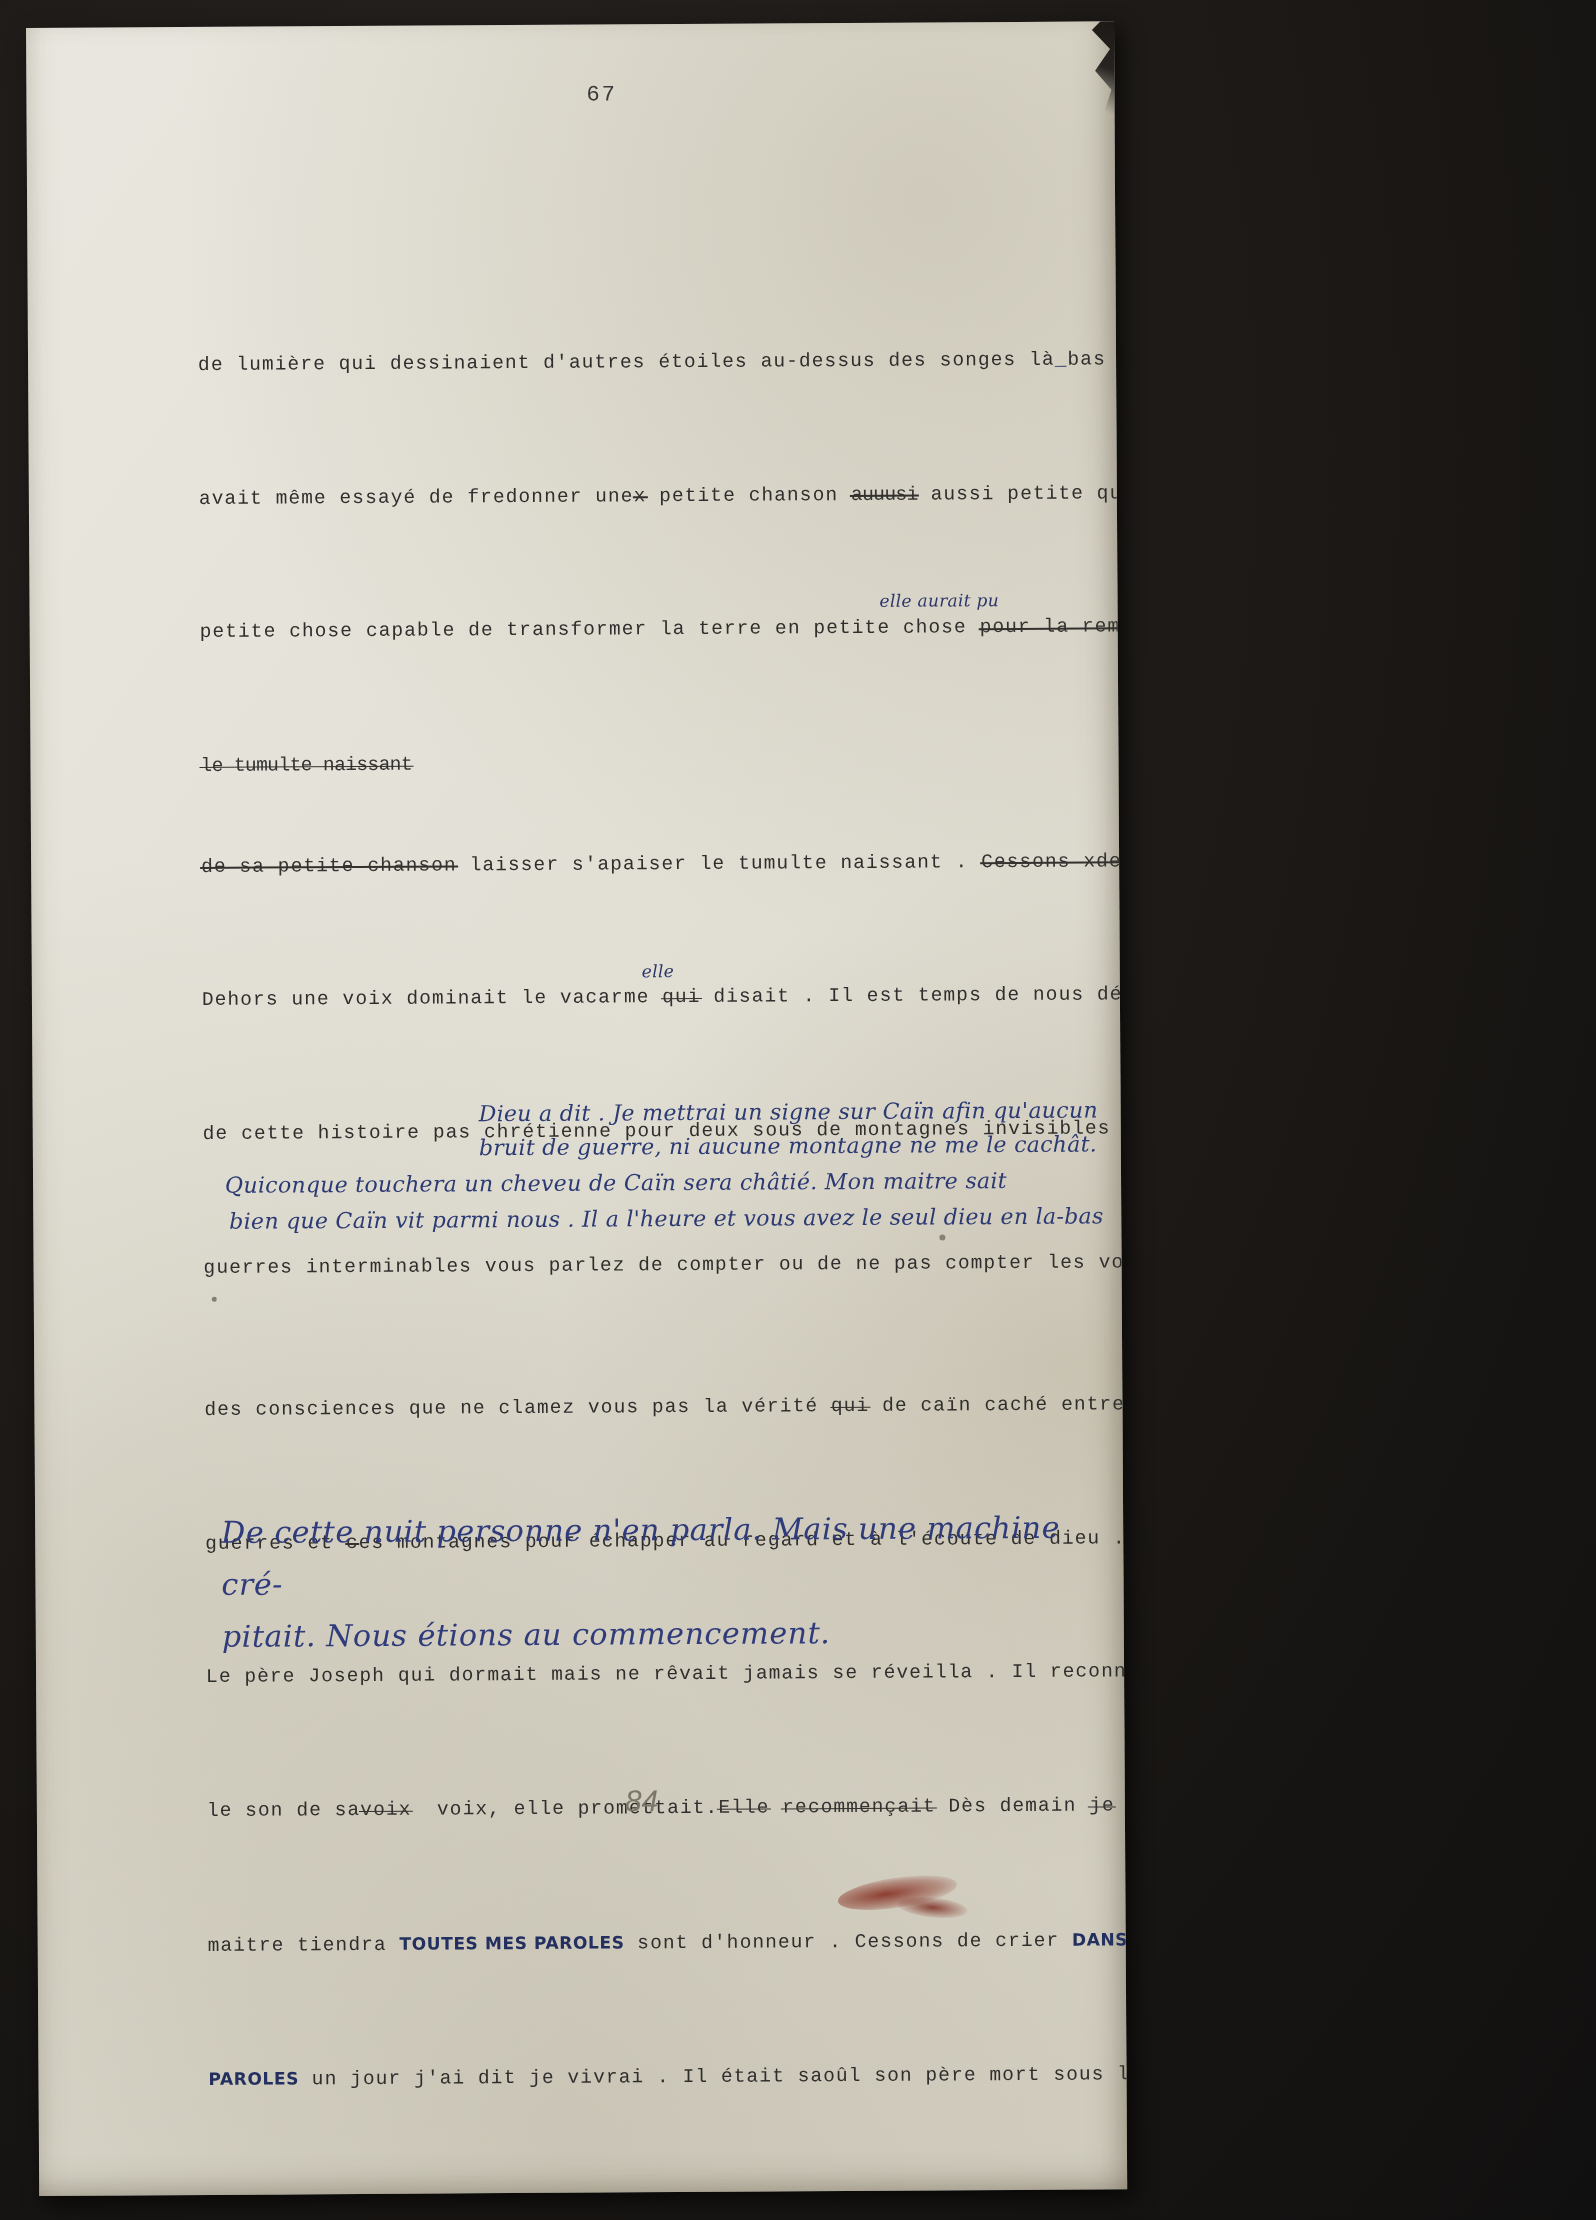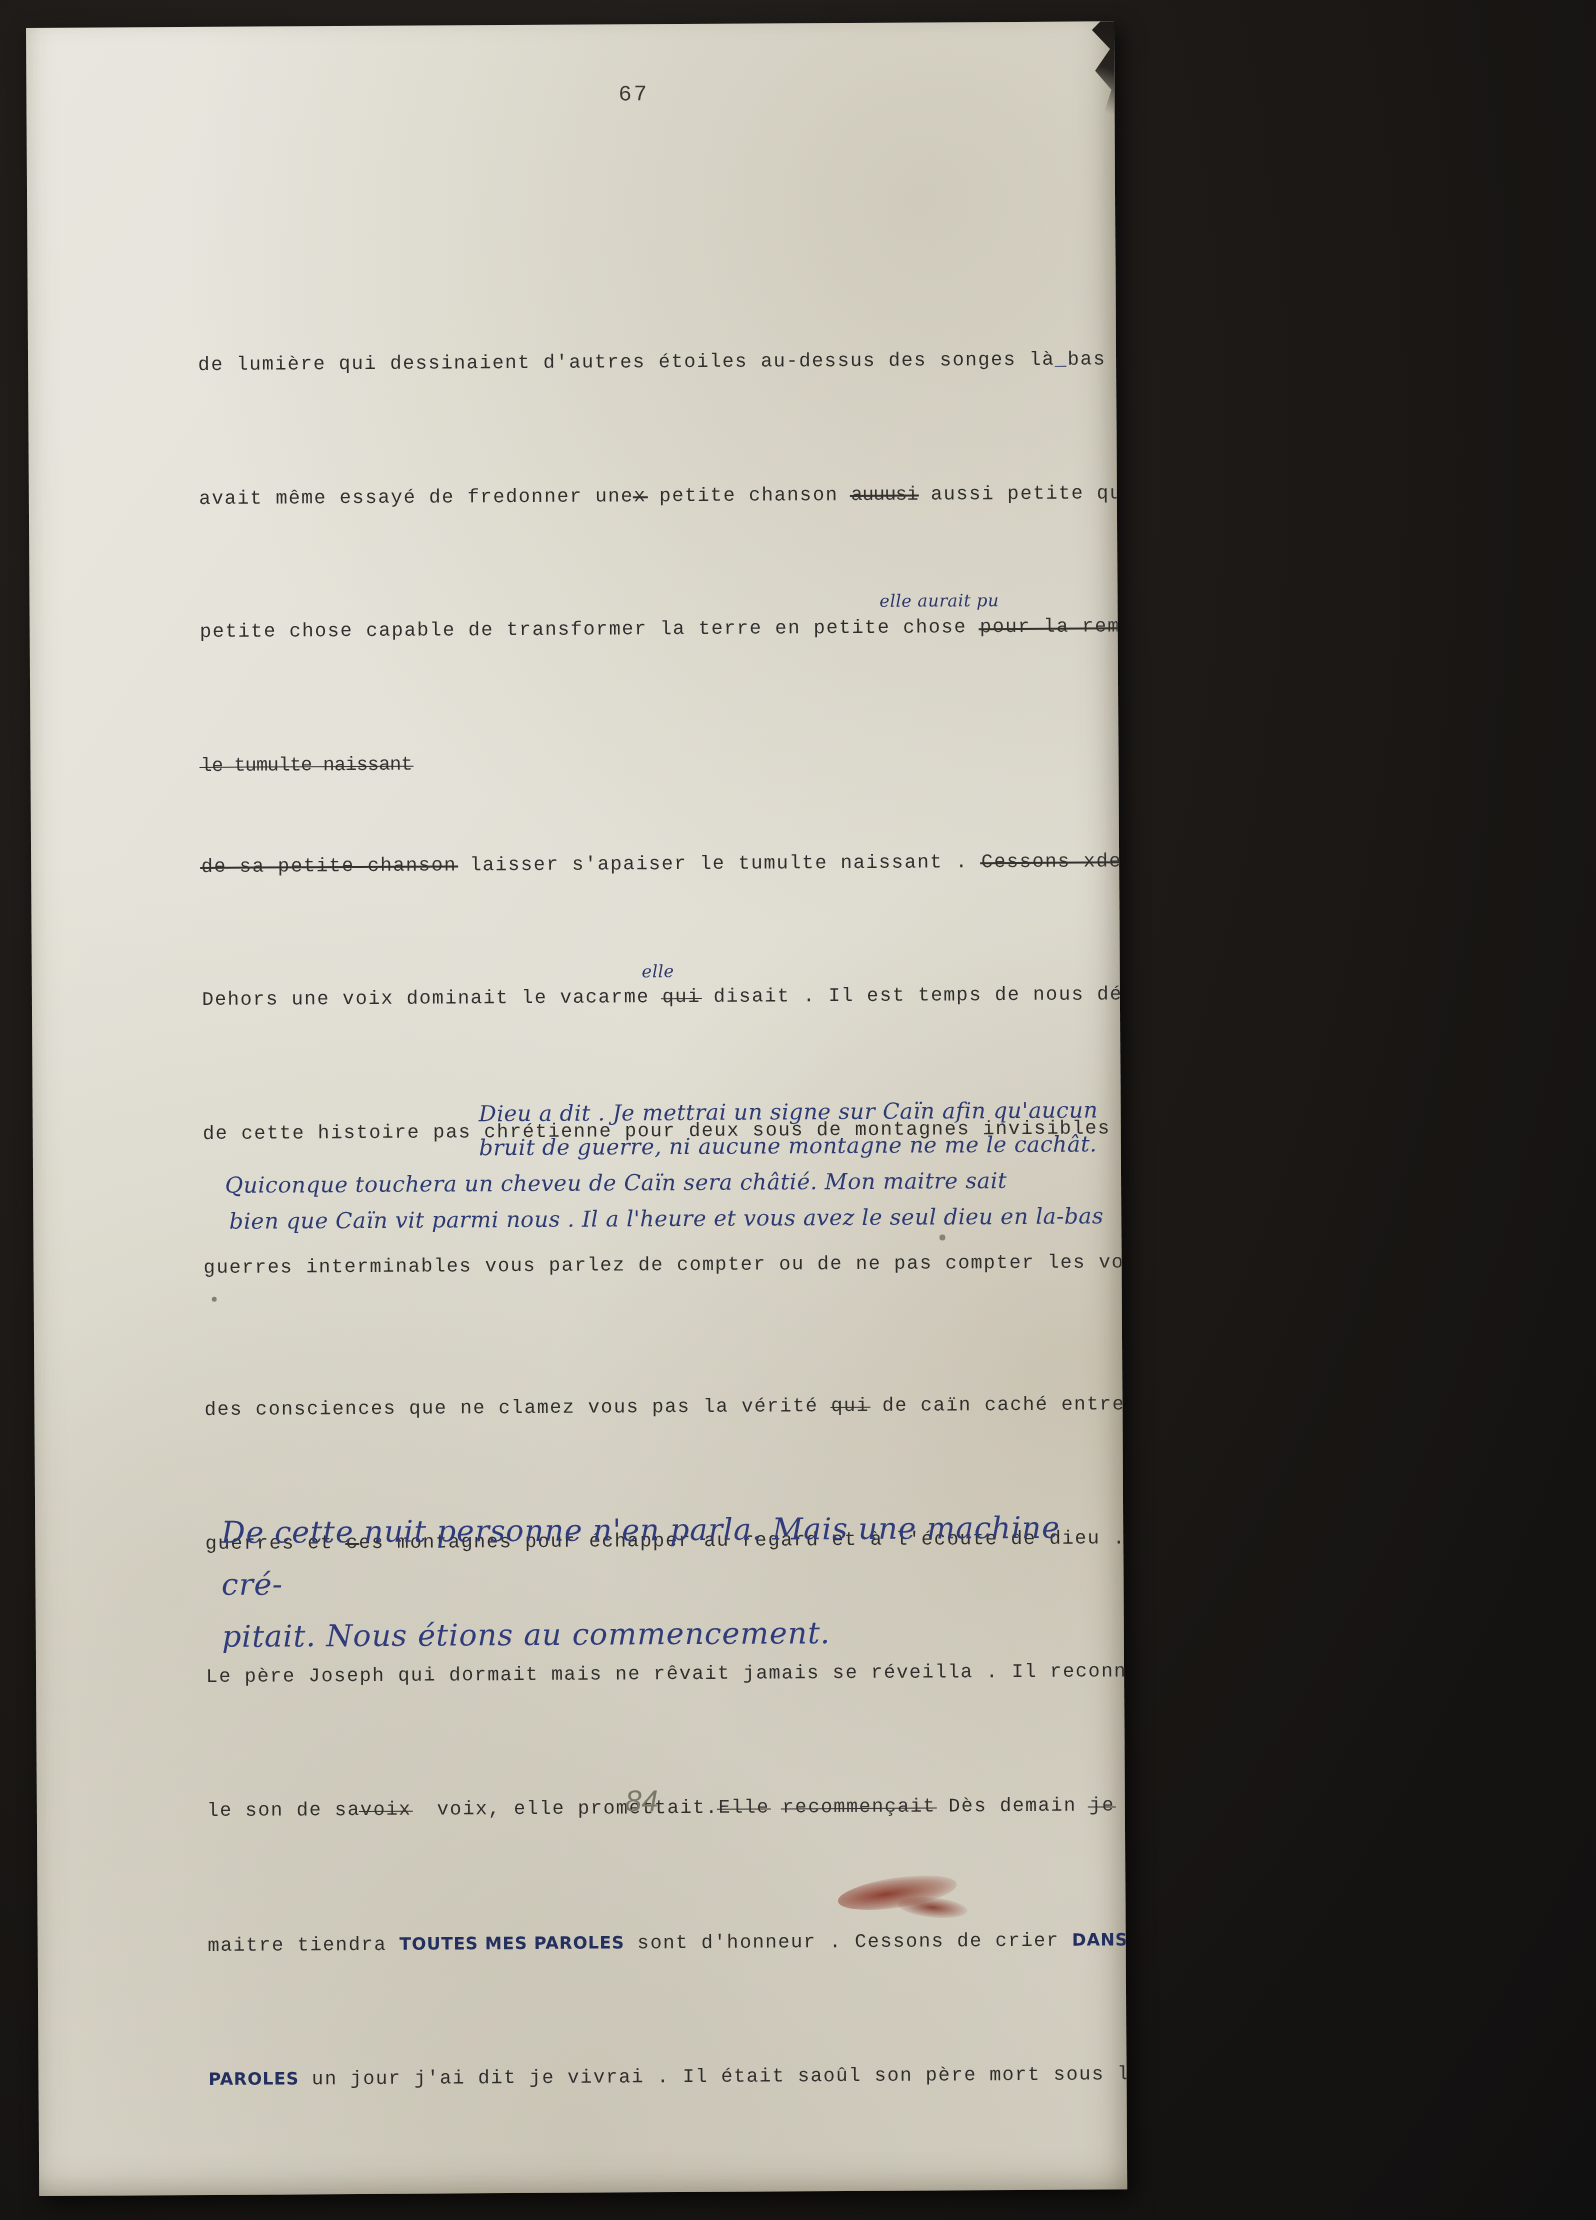--- a/index.html
+++ b/index.html
@@ -70,21 +70,20 @@
   }
 
   
   #page-number {
     position: absolute;
     left: 560px;
     top: 58px;
     font-size: 22px;
     letter-spacing: 2px;
     color: #3b3a38;
-    margin-left: 32px;
   }
 
   
   #typescript {
     position: absolute;
     left: 170px;
     top: 222px;
     width: 905px;
     font-size: 19.4px;
     line-height: 33.4px;

